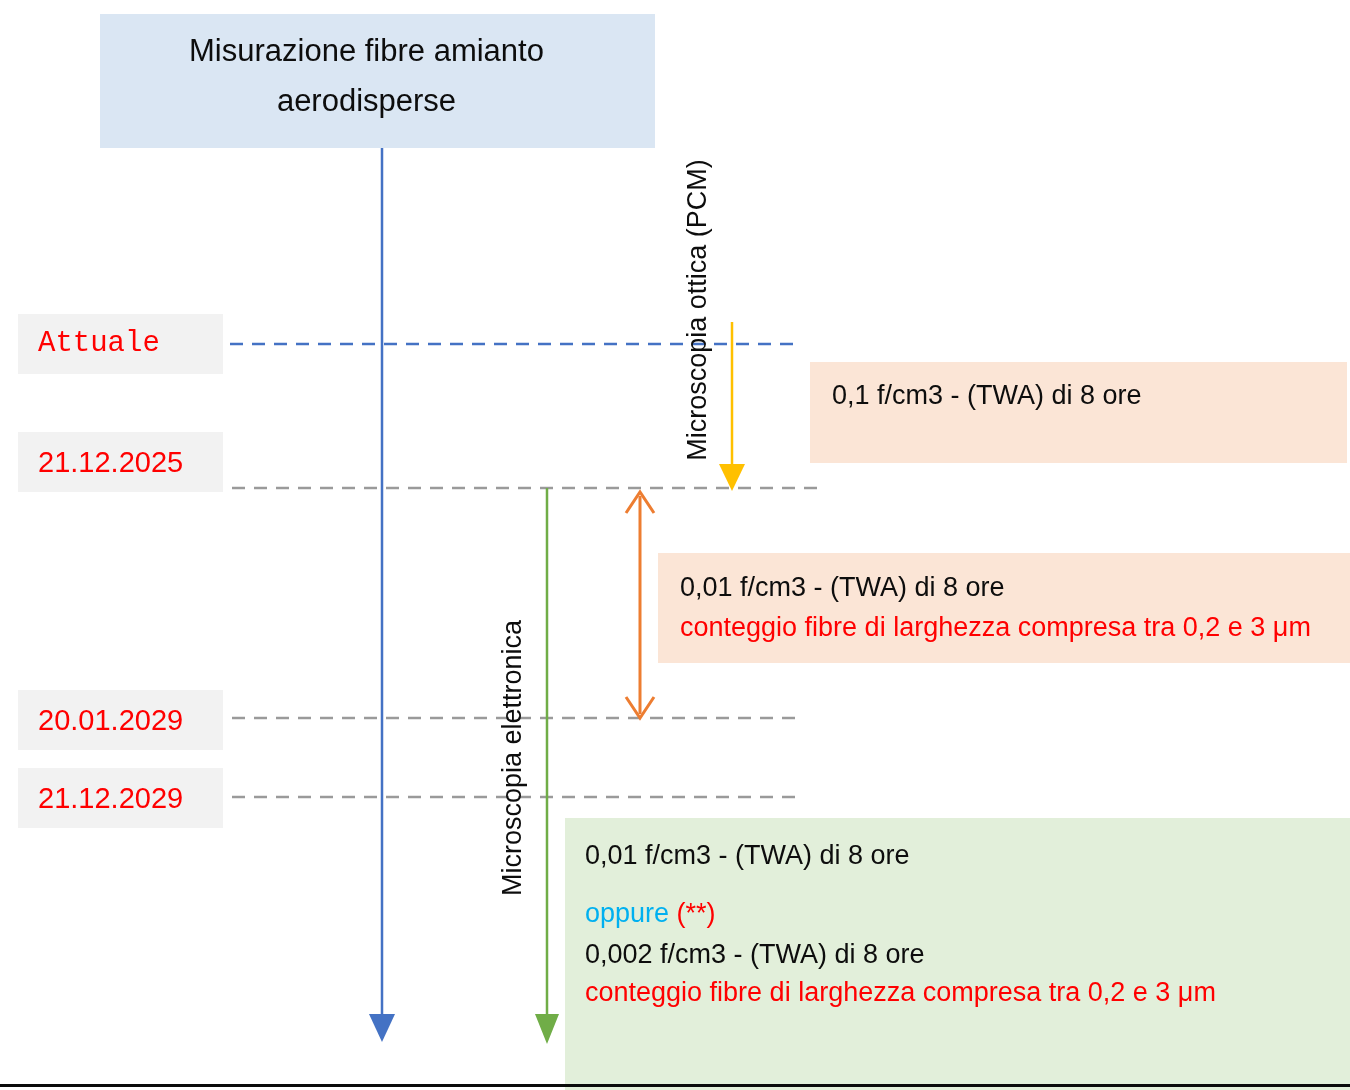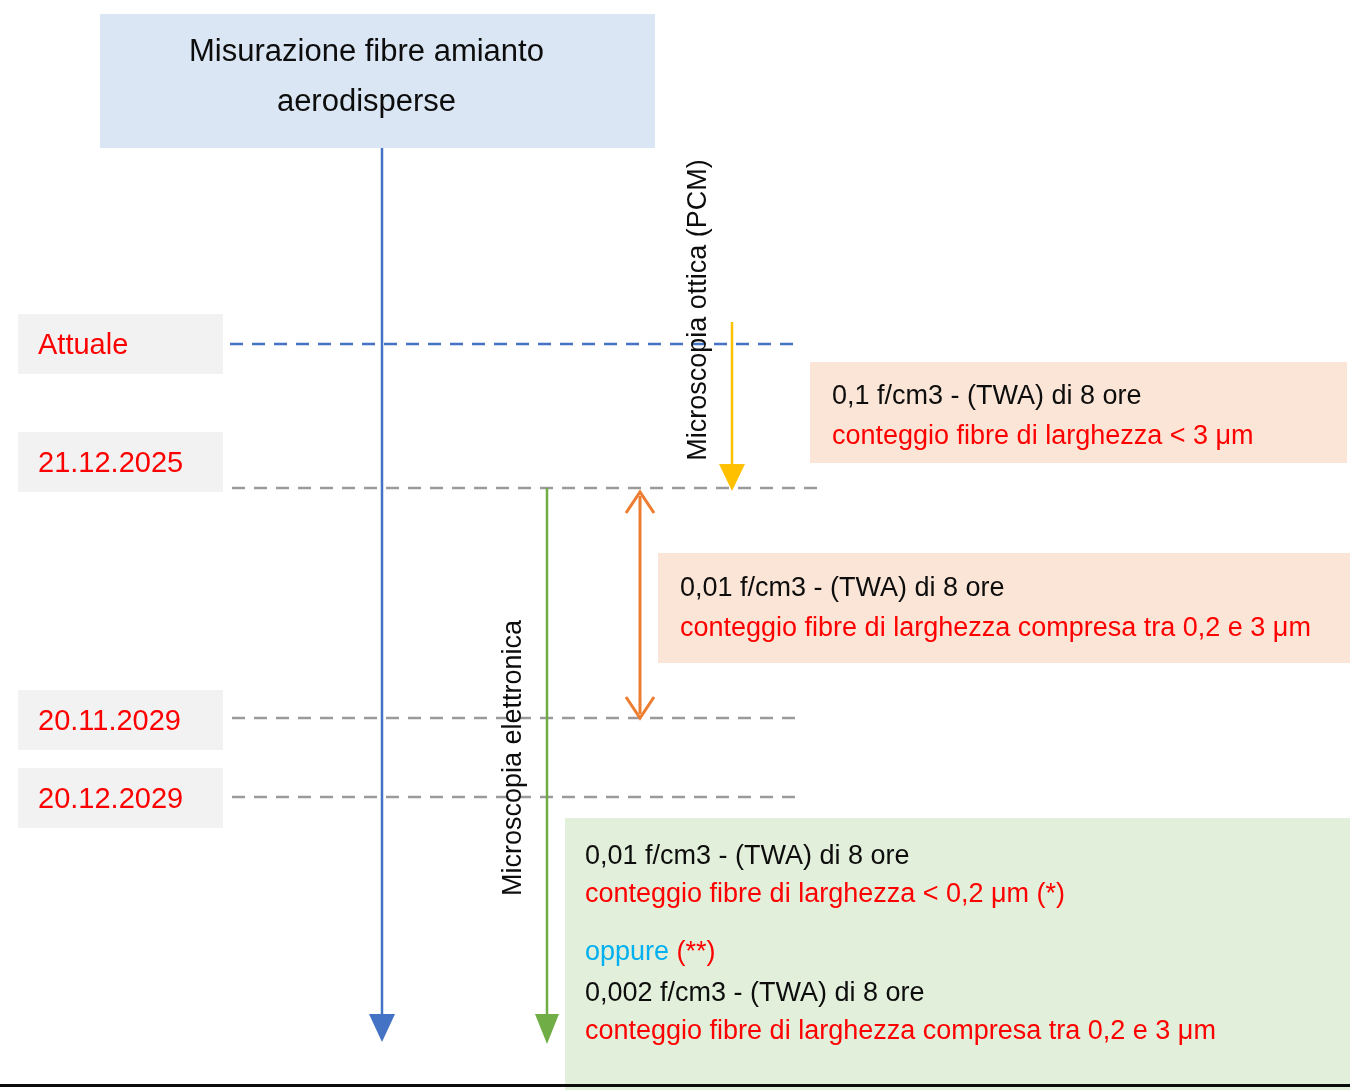--- a/index.html
+++ b/index.html
@@ -31,21 +31,21 @@
   }
   .rot-optical{left:532px;top:290px;width:330px;}
   .rot-electron{left:357px;top:738px;width:310px;}
 
   .tl-label{
     position:absolute;left:18px;width:205px;height:60px;
     background:var(--label_bg);color:var(--red);
     font-size:29px;line-height:60px;padding-left:20px;box-sizing:border-box;
     white-space:nowrap;
   }
-  .tl-attuale{top:314px;}
+  .tl-attuale{top:314px;font-family:Liberation Mono, monospace;}
   .tl-2025{top:432px;}
   .tl-2029a{top:690px;}
   .tl-2029b{top:768px;}
 
   .callout{position:absolute;box-sizing:border-box;font-size:27px;line-height:40px;}
   .callout .lim{color:var(--ink);}
   .callout .met{color:var(--red);}
   .co-pcm{left:810px;top:362px;width:537px;height:101px;background:var(--peach_bg);padding:13px 0 4px 22px;}
   .co-trans{left:658px;top:553px;width:692px;height:110px;background:var(--peach_bg);padding:14px 0 0 22px;}
   .co-electron{
@@ -89,36 +89,34 @@
 
   <div class="title-box">
     <span>Misurazione fibre amianto aerodisperse</span>
   </div>
 
   <div class="rot-label rot-optical">Microscopia ottica (PCM)</div>
   <div class="rot-label rot-electron">Microscopia elettronica</div>
 
   <div class="tl-label tl-attuale">Attuale</div>
   <div class="tl-label tl-2025">21.12.2025</div>
-  <div class="tl-label tl-2029a">20.11.2029</div>
-  <div class="tl-label tl-2029b">20.12.2029</div>
+  <div class="tl-label tl-2029a">20.01.2029</div>
+  <div class="tl-label tl-2029b">21.12.2029</div>
 
   <div class="callout co-pcm">
     <div class="lim">0,1 f/cm3 - (TWA) di 8 ore</div>
-    <div class="met">conteggio fibre di larghezza &lt; 3 μm</div>
   </div>
 
   <div class="callout co-trans">
     <div class="lim">0,01 f/cm3 - (TWA) di 8 ore</div>
     <div class="met">conteggio fibre di larghezza compresa tra 0,2 e 3 μm</div>
   </div>
 
   <div class="callout co-electron">
     <p class="lim">0,01 f/cm3 - (TWA) di 8 ore</p>
-    <p class="met">conteggio fibre di larghezza &lt; 0,2 μm (*)</p>
     <p class="row-oppure"><span class="oppure-word">oppure</span><span class="oppure-note"> (**)</span></p>
     <p class="lim row-lim2">0,002 f/cm3 - (TWA) di 8 ore</p>
     <p class="met">conteggio fibre di larghezza compresa tra 0,2 e 3 μm</p>
   </div>
 
   <div class="bottom-rule"></div>
 
 </div>
 
 </body></html>

